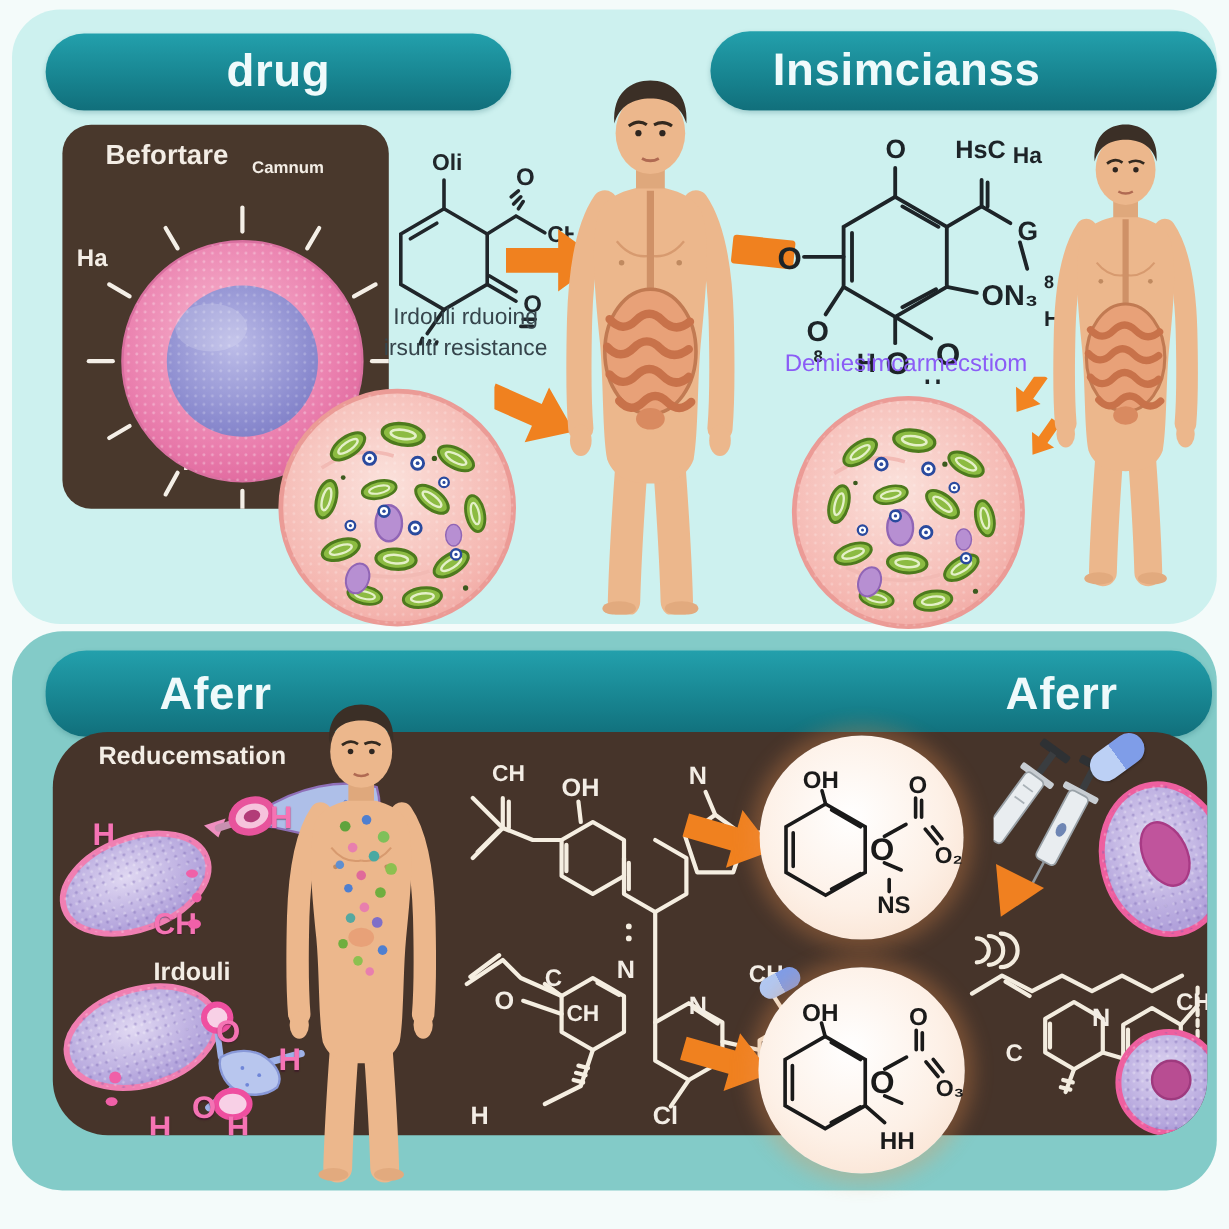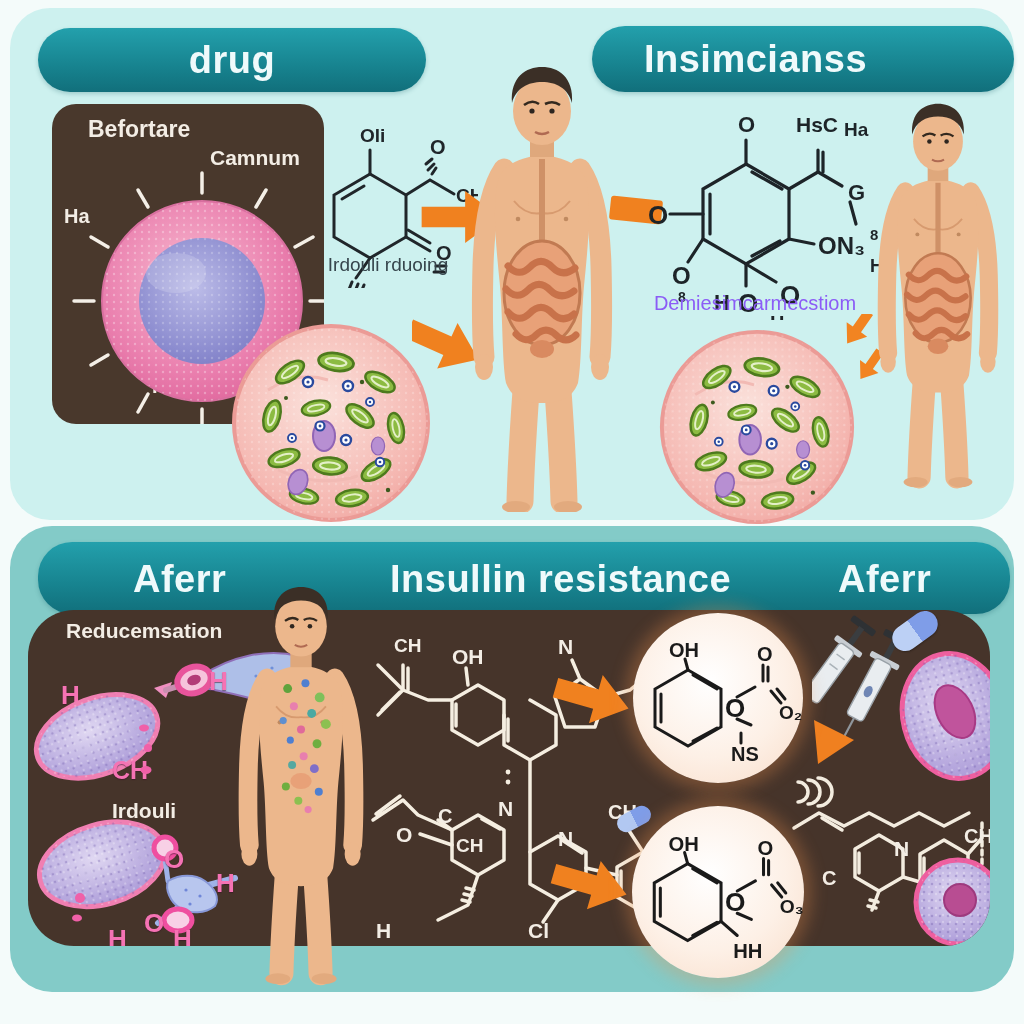--- a/index.html
+++ b/index.html
@@ -154,21 +154,21 @@
 <div class="banner" style="left:38px;top:28px;width:388px;height:64px;display:flex;align-items:center;justify-content:center;gap:46px;">
   <span class="bt">drug</span>
 </div>
 
 <div class="banner" style="left:592px;top:26px;width:422px;height:66px;display:flex;align-items:center;justify-content:center;padding-right:95px;box-sizing:border-box;">
   <span class="bt">Insimcianss</span>
 </div>
 
 <div class="panel" style="left:30px;top:104px;width:272px;height:320px;border-radius:24px;overflow:hidden;margin-left:22px;">
   <span class="lbl w" style="left:36px;top:14px;font-size:23px;">Befortare</span>
-  <span class="lbl w" style="left:158px;top:43px;font-size:21px;">Camnum</span>
+  <span class="lbl w" style="left:158px;top:28px;font-size:14px;">Camnum</span>
   <span class="lbl w" style="left:12px;top:102px;font-size:20px;">Ha</span>
   <span class="lbl w" style="left:100px;top:272px;font-size:20px;">He</span>
   <svg class="abs" style="left:10px;top:55px;" width="280" height="280" viewBox="0 0 280 280">
     <g stroke="#f4efe7" stroke-width="3.5" stroke-linecap="round">
       <line x1="248" y1="142" x2="268" y2="142"></line>
           <line x1="233" y1="196" x2="251" y2="206"></line>
       <line x1="194" y1="235" x2="204" y2="253"></line>
           <line x1="140" y1="250" x2="140" y2="270"></line>
       <line x1="86" y1="235" x2="76" y2="253"></line>
           <line x1="46" y1="196" x2="29" y2="206"></line>
@@ -200,20 +200,21 @@
     <path d="M138,168 L148,168 M136,174 L146,174"></path>
   </g>
   <text x="62" y="44" font-size="19" font-weight="700" fill="#20262a">Oli</text>
   <text x="132" y="56" font-size="20" font-weight="700" fill="#20262a">O</text>
   <text x="158" y="104" font-size="19" font-weight="700" fill="#20262a">CH</text>
   <text x="138" y="162" font-size="20" font-weight="700" fill="#20262a">O</text>
 </svg>
 
 <div class="caption" style="left:290px;top:252px;width:196px;font-size:19px;">
   <div>Irdouli rduoing</div>
+  <div>irsulti resistance</div>
 </div>
 
 <svg class="abs" style="left:416px;top:188px;" width="90" height="58" viewBox="0 0 80 56">
   <use href="#blockArrow" fill="#f0811f" transform="translate(2,1)"></use>
 </svg>
 <svg class="abs" style="left:412px;top:298px;" width="92" height="74" viewBox="0 0 92 74">
   <use href="#blockArrow" fill="#f0811f" transform="translate(8,6) rotate(24)"></use>
 </svg>
 
 <svg class="abs" style="left:442px;top:60px;" width="200" height="452" viewBox="0 0 200 450">
@@ -277,25 +278,24 @@
 
 <svg class="abs" style="left:852px;top:68px;" width="172" height="448" viewBox="0 0 200 450">
   <use href="#figure"></use>
       <use href="#gut"></use>
 </svg>
 
 <div class="sec" style="left:10px;top:526px;width:1004px;height:466px;background:#83cbc8;"></div>
 
 <div class="banner" style="left:38px;top:542px;width:972px;height:72px;">
   <span class="lbl bt" style="left:95px;top:18px;">Aferr</span>
-  <span class="lbl bt" style="left:352px;top:18px;">Insullin resistance</span>
   <span class="lbl bt" style="left:800px;top:18px;">Aferr</span>
 </div>
 
-<div class="panel" style="left:28px;top:610px;width:962px;height:336px;border-radius:46px;overflow:hidden;background:#46342a;">
+<div class="panel" style="left:44px;top:610px;width:962px;height:336px;border-radius:46px;overflow:hidden;background:#46342a;">
 
   <span class="lbl w" style="left:38px;top:10px;font-size:21px;">Reducemsation</span>
 
   <svg class="abs" style="left:118px;top:28px;" width="190" height="120" viewBox="0 0 190 120">
     <path d="M8,50 L26,44 L20,60 Z" fill="#ef8fc0"></path>
     <path d="M20,52 L42,45" stroke="#c88fb0" stroke-width="6" stroke-linecap="round"></path>
     <path d="M55,38 C85,18 122,10 152,18 C158,40 152,62 140,72 C110,60 80,54 58,50 Z" fill="#aebfe8" stroke="#8f6fb8" stroke-width="2"></path>
     <circle cx="110" cy="38" r="1.6" fill="#6f8fd8"></circle>
         <circle cx="126" cy="30" r="1.6" fill="#6f8fd8"></circle>
     <circle cx="138" cy="44" r="1.6" fill="#6f8fd8"></circle>

